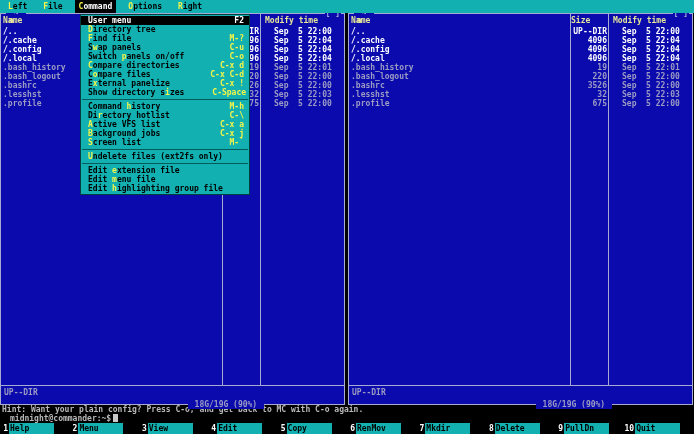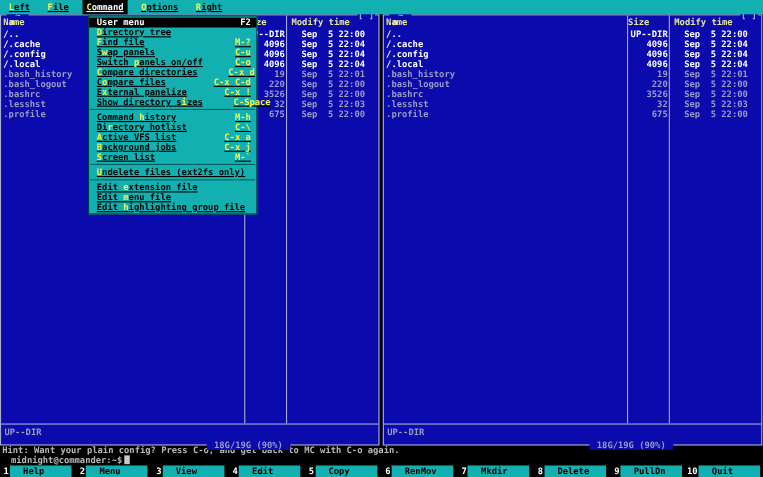--- a/index.html
+++ b/index.html
@@ -5,21 +5,21 @@
   html,body{margin:0;padding:0;background:#222;}
   .screen{
     position:relative;width:694px;height:434px;background:#000;
     font-family:"DejaVu Sans Mono", monospace;font-weight:bold;
     font-size:8px;line-height:9px;white-space:pre;overflow:hidden;
     cursor:default;
   }
   
   .menubar{position:absolute;left:0;top:0;width:100%;height:13px;background:var(--cyan);
     color:#000;display:flex;align-items:center;z-index:4;}
-  .mitem{padding:1px 4px;margin-left:8px;height:11px;line-height:11px;text-decoration:underline;}
+  .mitem{padding:1px 4px;margin-left:8px;height:11px;line-height:11px;}
   .mitem:first-child{margin-left:4px;}
   .mitem .hot{color:var(--yellow);}
   .mitem.sel{background:#000;color:#fff;}
   
   .panel{position:absolute;top:13px;width:345px;height:392px;background:var(--blue);
     border:1px solid var(--frame);box-sizing:border-box;z-index:1;}
   .panel .ptitle{position:absolute;top:-5px;left:5px;background:var(--blue);
     color:var(--frame);padding:0 3px;height:9px;line-height:9px;}
   .panel .pmark{position:absolute;top:-5px;right:3px;background:var(--blue);
     color:var(--frame);padding:0 1px;height:9px;line-height:9px;}
@@ -34,40 +34,40 @@
   .frow{display:flex;height:9px;line-height:9px;color:var(--gray);}
   .frow.dir{color:#fff;}
   .fname{width:221px;padding-left:2px;overflow:hidden;}
   .fsize{width:35px;text-align:right;padding-right:3px;}
   .ftime{padding-left:12px;}
   .minisep{position:absolute;left:0;right:0;top:371px;height:1px;background:var(--frame);}
   .ministatus{position:absolute;left:3px;top:374px;color:var(--gray);}
   .freespace{position:absolute;right:80px;bottom:-5px;background:var(--blue);
     color:var(--gray);padding:0 2px;height:9px;line-height:9px;}
   
-  .menu{position:absolute;left:80px;top:14px;width:154px;background:var(--cyan);
-    border:1px solid #013f3f;box-sizing:border-box;padding:1px 0;z-index:5;color:#000;text-decoration:underline;}
+  .menu{position:absolute;left:80px;top:14px;width:170px;background:var(--cyan);
+    border:1px solid #013f3f;box-sizing:border-box;padding:1px 0;z-index:5;color:#000;}
   .menu .row{height:9px;line-height:9px;padding:0 5px 0 7px;display:flex;
     justify-content:space-between;}
   .menu .row .hot{color:var(--yellow);}
   .menu .row .sc{color:var(--yellow);margin-left:28px;}
   .menu .row.sel{background:#000;color:#fff;}
   .menu .row.sel .hot,.menu .row.sel .sc{color:#fff;}
   .menu .msep{height:5px;position:relative;}
   .menu .msep::after{content:"";position:absolute;left:1px;right:1px;top:2px;height:1px;
     background:#025c5c;}
   
   .hint{position:absolute;left:2px;top:405px;height:9px;color:#b9b9b9;}
   .cmdline{position:absolute;left:2px;top:414px;height:9px;color:#b9b9b9;padding-left:8px;}
   .cursor{display:inline-block;width:5px;height:8px;background:#c9c9c9;
     vertical-align:-1px;margin-left:2px;}
   .keybar{position:absolute;left:0;top:423px;width:100%;height:11px;display:flex;}
   .kslot{flex:0 0 69.4px;display:flex;height:11px;line-height:11px;overflow:hidden;}
   .knum{color:#fff;min-width:8px;text-align:right;padding-right:1px;}
-  .klbl{background:var(--cyan);color:#000;flex:0 0 44px;padding-left:12px;overflow:hidden;}
+  .klbl{background:var(--cyan);color:#000;flex:0 0 44px;padding-left:1px;overflow:hidden;}
 </style>
 </head>
 <body>
 
 <div class="screen" style="--blue: #0b0bad; --cyan: #12b0b0; --yellow: #f5f549; --frame: #a7abd4; --gray: #9b9bc4; --hdr: #e6e69a;">
   <div class="menubar"><div class="mitem"><span><span class="hot">L</span>eft</span></div><div class="mitem"><span><span class="hot">F</span>ile</span></div><div class="mitem sel"><span><span class="hot">C</span>ommand</span></div><div class="mitem"><span><span class="hot">O</span>ptions</span></div><div class="mitem"><span><span class="hot">R</span>ight</span></div></div>
 
   <div class="panel" id="panel-0"><div class="ptitle"> ~ </div><div class="pmark">[^]</div><div class="pcol c1"></div><div class="pcol c2"></div><div class="phdr"><span class="sortind">.n</span><span class="hdr-name">Name</span><span class="hdr-size">Size</span><span class="hdr-time">Modify time</span></div><div class="frows"><div class="frow dir"><span class="fname">/..</span><span class="fsize">UP--DIR</span><span class="ftime">Sep  5 22:00</span></div><div class="frow dir"><span class="fname">/.cache</span><span class="fsize">4096</span><span class="ftime">Sep  5 22:04</span></div><div class="frow dir"><span class="fname">/.config</span><span class="fsize">4096</span><span class="ftime">Sep  5 22:04</span></div><div class="frow dir"><span class="fname">/.local</span><span class="fsize">4096</span><span class="ftime">Sep  5 22:04</span></div><div class="frow"><span class="fname">.bash_history</span><span class="fsize">19</span><span class="ftime">Sep  5 22:01</span></div><div class="frow"><span class="fname">.bash_logout</span><span class="fsize">220</span><span class="ftime">Sep  5 22:00</span></div><div class="frow"><span class="fname">.bashrc</span><span class="fsize">3526</span><span class="ftime">Sep  5 22:00</span></div><div class="frow"><span class="fname">.lesshst</span><span class="fsize">32</span><span class="ftime">Sep  5 22:03</span></div><div class="frow"><span class="fname">.profile</span><span class="fsize">675</span><span class="ftime">Sep  5 22:00</span></div></div><div class="minisep"></div><div class="ministatus">UP--DIR</div><div class="freespace"> 18G/19G (90%) </div></div>
   <div class="panel" id="panel-1" style="left:348px"><div class="ptitle"> ~ </div><div class="pmark">[^]</div><div class="pcol c1"></div><div class="pcol c2"></div><div class="phdr"><span class="sortind">.n</span><span class="hdr-name">Name</span><span class="hdr-size">Size</span><span class="hdr-time">Modify time</span></div><div class="frows"><div class="frow dir"><span class="fname">/..</span><span class="fsize">UP--DIR</span><span class="ftime">Sep  5 22:00</span></div><div class="frow dir"><span class="fname">/.cache</span><span class="fsize">4096</span><span class="ftime">Sep  5 22:04</span></div><div class="frow dir"><span class="fname">/.config</span><span class="fsize">4096</span><span class="ftime">Sep  5 22:04</span></div><div class="frow dir"><span class="fname">/.local</span><span class="fsize">4096</span><span class="ftime">Sep  5 22:04</span></div><div class="frow"><span class="fname">.bash_history</span><span class="fsize">19</span><span class="ftime">Sep  5 22:01</span></div><div class="frow"><span class="fname">.bash_logout</span><span class="fsize">220</span><span class="ftime">Sep  5 22:00</span></div><div class="frow"><span class="fname">.bashrc</span><span class="fsize">3526</span><span class="ftime">Sep  5 22:00</span></div><div class="frow"><span class="fname">.lesshst</span><span class="fsize">32</span><span class="ftime">Sep  5 22:03</span></div><div class="frow"><span class="fname">.profile</span><span class="fsize">675</span><span class="ftime">Sep  5 22:00</span></div></div><div class="minisep"></div><div class="ministatus">UP--DIR</div><div class="freespace"> 18G/19G (90%) </div></div>
 

